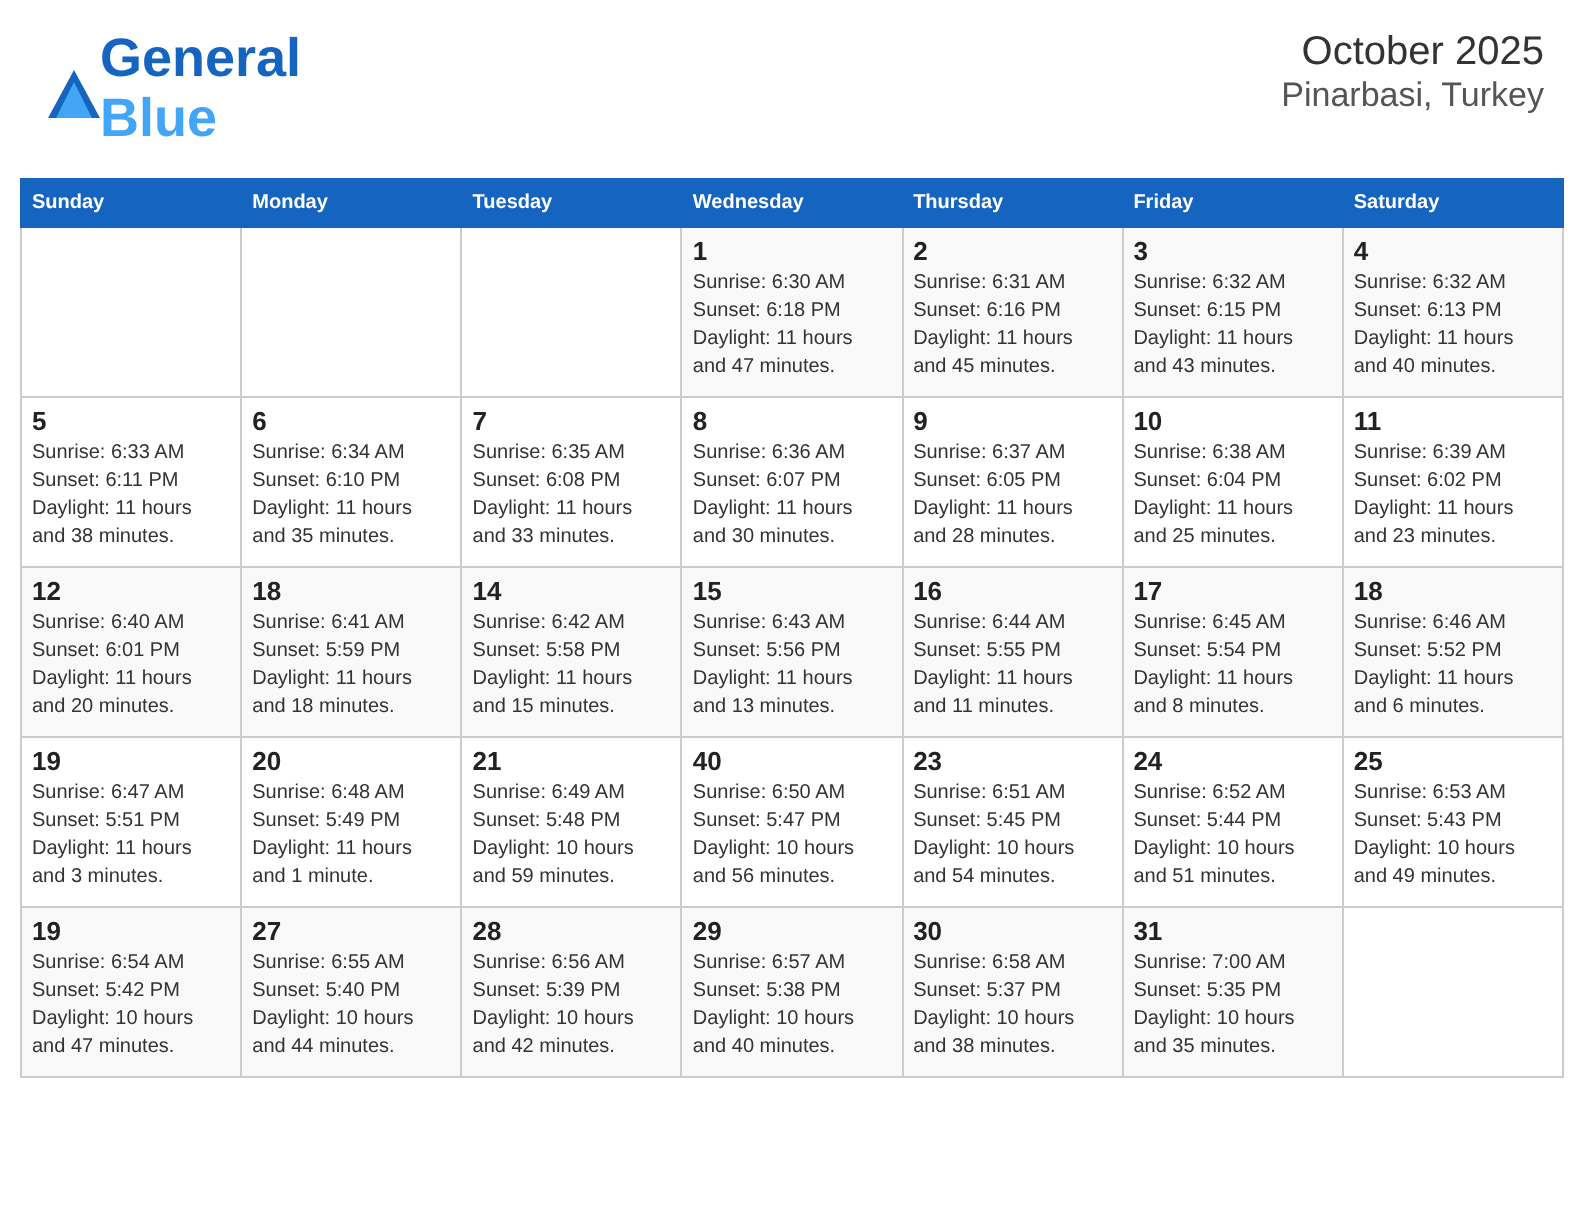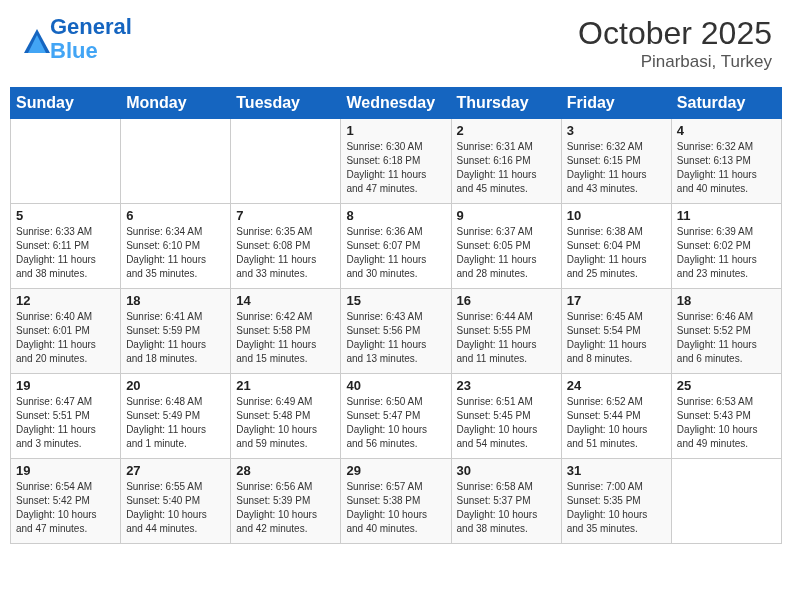--- a/index.html
+++ b/index.html
@@ -15,57 +15,57 @@
       justify-content: space-between;
       align-items: flex-start;
       margin-bottom: 10px;
       padding: 5px 10px;
     }
     .logo {
       display: flex;
       align-items: center;
     }
     .logo-text {
-      font-size: 22px;
+      font-size: 27px;
       font-weight: bold;
       color: #333;
       line-height: 1.1;
     }
     .logo-text span {
       color: #1565c0;
     }
     .logo-icon {
       width: 28px;
       height: 28px;
       margin-right: 2px;
       position: relative;
     }
     .title-block {
       text-align: right;
     }
     .month-title {
-      font-size: 32px;
+      font-size: 20px;
       font-weight: normal;
       color: #333;
     }
     .subtitle {
       font-size: 17px;
       color: #555;
     }
     table {
       width: 100%;
       border-collapse: collapse;
       font-size: 10px;
     }
     thead th {
       background-color: #1565c0;
       color: #fff;
       text-align: left;
       padding: 6px 5px;
-      font-size: 16px;
+      font-size: 10px;
       font-weight: bold;
       border: 1px solid #1565c0;
     }
     tbody td {
       border: 1px solid #ccc;
       vertical-align: top;
       padding: 4px 5px;
       height: 85px;
       width: calc(100% / 7);
       background: #fff;

